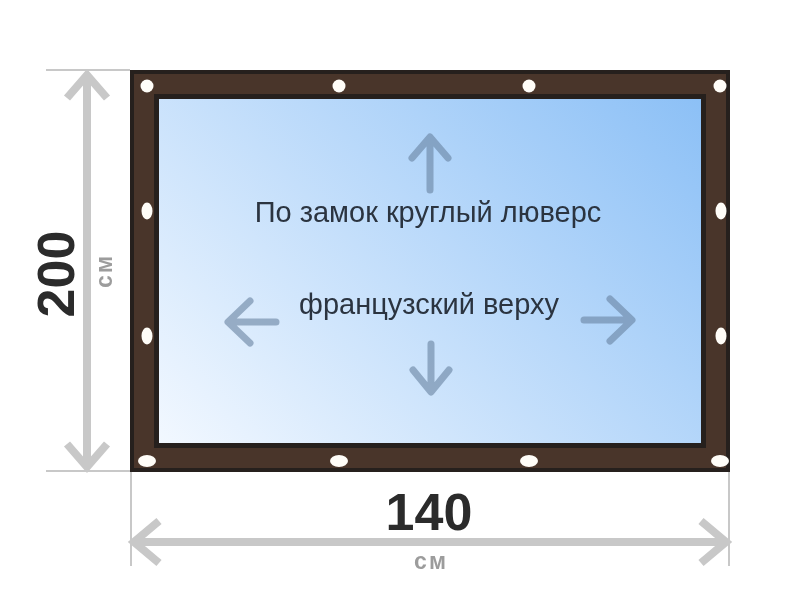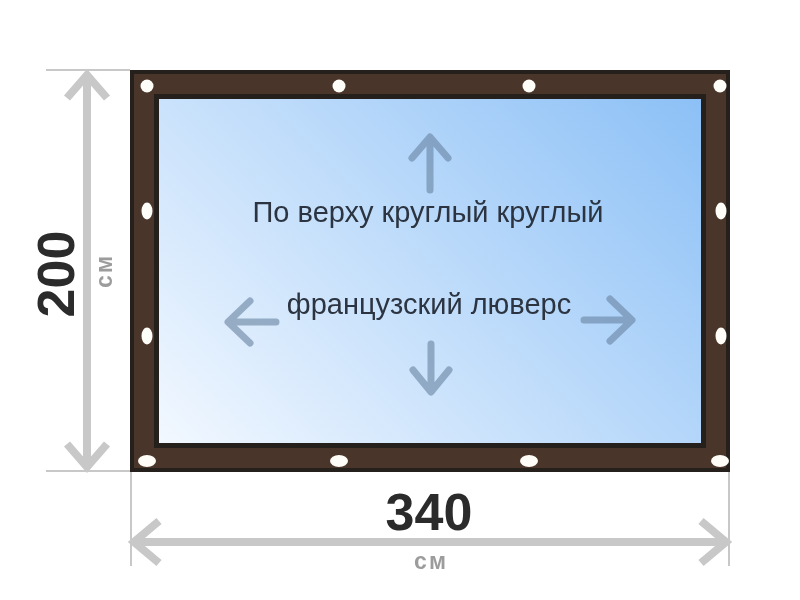--- a/index.html
+++ b/index.html
@@ -114,25 +114,25 @@
 
     <path class="dim-line" d="M87 76 L87 466"></path>
     <path class="dim-line" d="M67 98 L87 75 L107 98"></path>
     <path class="dim-line" d="M67 444 L87 467 L107 444"></path>
 
     <path class="dim-line" d="M136 542 L724 542"></path>
     <path class="dim-line" d="M159 521 L134 542 L159 563"></path>
     <path class="dim-line" d="M701 521 L726 542 L701 563"></path>
   </svg>
 
-  <div class="label canvas-label" style="left:428px;top:212px">По верху круглый круглый</div>
+  <div class="label canvas-label" style="left:428px;top:212px">По замок круглый люверс</div>
 
   <div class="label canvas-label" style="left:429px;top:304px">
-    <div>французский люверс</div>
+    <div>французский верху</div>
   </div>
 
   <div class="label dim-value rot" style="left:56px;top:274px">200</div>
   <div class="label dim-unit rot" style="left:104px;top:271px">см</div>
 
-  <div class="label dim-value" style="left:429px;top:512px">340</div>
+  <div class="label dim-value" style="left:429px;top:512px">140</div>
   <div class="label dim-unit" style="left:431px;top:561px">см</div>
 
 </div>
 
 </body></html>

